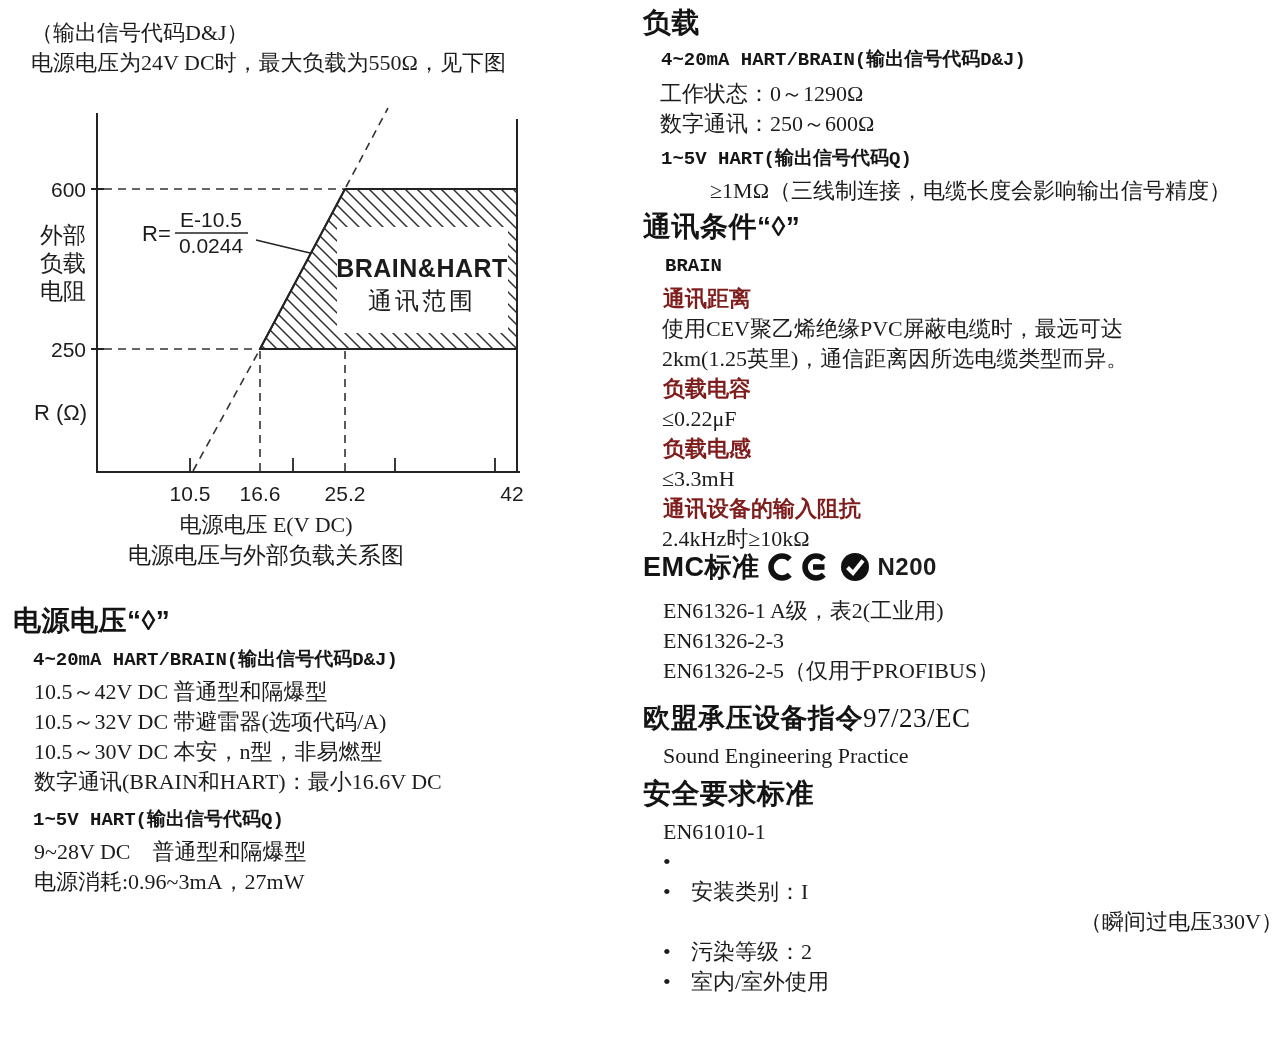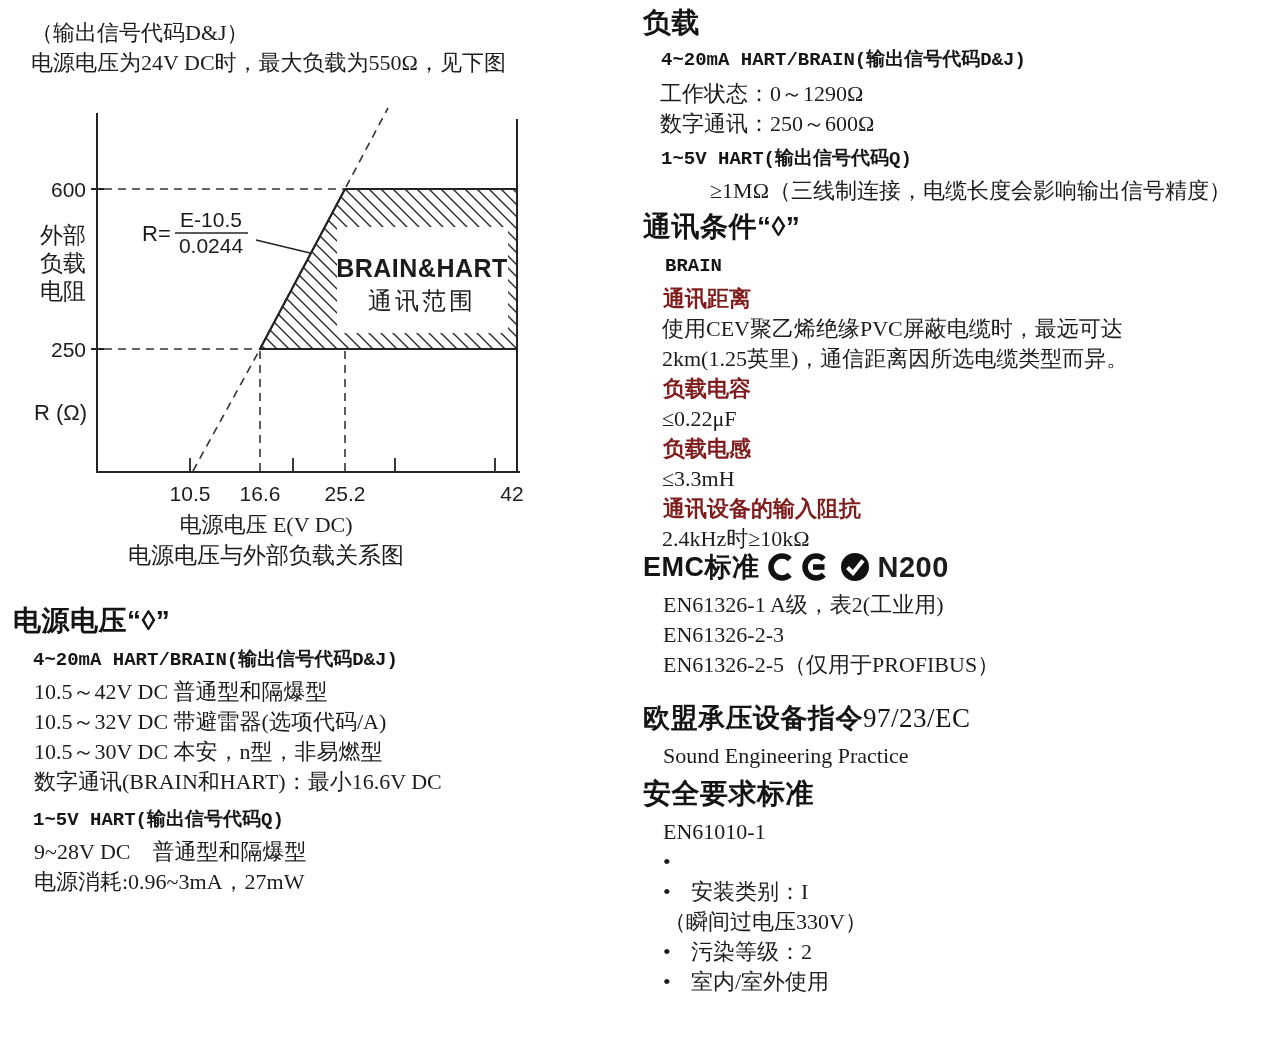--- a/index.html
+++ b/index.html
@@ -10,21 +10,21 @@
       color:#141414;letter-spacing:0.5px;margin:0;}
   .h1 .latin-serif{font-family:"Liberation Serif",serif;font-weight:400;}
   .tech{font-family:"Liberation Mono",monospace;font-weight:700;font-size:19px;line-height:26px;color:#161616;}
   .body-line{font-size:22px;line-height:30px;color:#1c1c1c;}
   .sublabel{font-family:"Liberation Sans",sans-serif;font-weight:700;font-size:22px;line-height:30px;color:#7f1d1d;}
   .indent1{margin-left:19px;}
   .indent2{margin-left:21px;}
   .bullet-row{display:flex;margin-left:20px;}
   .bullet-glyph{width:28px;font-size:22px;line-height:30px;}
   .emc-row{display:flex;align-items:center;gap:8px;}
-  .n200{font-family:"Liberation Sans",sans-serif;font-weight:700;font-size:29px;letter-spacing:0.5px;}
+  .n200{font-family:"Liberation Sans",sans-serif;font-weight:700;font-size:24px;letter-spacing:0.5px;}
   svg text{fill:#1c1c1c;}
   .sans-t{font-family:"Liberation Sans",sans-serif;}
   .serif-t{font-family:"Liberation Serif",serif;}
 </style>
 </head>
 <body>
 
 <div class="page">
 
   <div class="abs" style="left:12px;top:6px;width:615px;">
@@ -140,41 +140,41 @@
         <path d="M 55.8 8.2 A 11 11 0 1 0 55.8 23.8" fill="none" stroke="#111" stroke-width="5.6"></path>
         <line x1="45" y1="16" x2="56.5" y2="16" stroke="#111" stroke-width="5.6"></line>
       </svg>
 
       <svg width="30" height="30" viewBox="0 0 30 30">
         <circle cx="15" cy="15" r="14" fill="#111"></circle>
         <path d="M7.5 15.5 L13 21 L23 8.5" stroke="#fff" stroke-width="4" fill="none"></path>
       </svg>
       <span class="n200">N200</span>
     </div>
-    <div class="body-line" style="margin:6px 0 0 20px;">EN61326-1 A级，表2(工业用)</div>
+    <div class="body-line" style="margin:12px 0 0 20px;">EN61326-1 A级，表2(工业用)</div>
     <div class="body-line" style="margin-left:20px;">EN61326-2-3</div>
     <div class="body-line" style="margin-left:20px;">EN61326-2-5（仅用于PROFIBUS）</div>
   </div>
 
   <div class="abs" style="left:643px;top:701px;width:640px;">
     <h2 class="h1" style="font-size:27px;"><span>欧盟承压设备指令</span><span class="latin-serif">97/23/EC</span></h2>
     <div class="body-line" style="margin:6px 0 0 20px;">Sound Engineering Practice</div>
   </div>
 
   <div class="abs" style="left:643px;top:777px;width:640px;">
     <h2 class="h1">安全要求标准</h2>
     <div class="body-line" style="margin:6px 0 0 20px;">EN61010-1</div>
     <div class="bullet-row">
       <span class="bullet-glyph">•</span>
     </div>
     <div class="bullet-row">
       <span class="bullet-glyph">•</span>
       <span class="body-line">安装类别：I</span>
     </div>
-    <div class="body-line" style="margin-left:21px;">（瞬间过电压330V）</div>
+    <div class="body-line" style="margin-left:11px;text-align:right;">（瞬间过电压330V）</div>
     <div class="bullet-row">
       <span class="bullet-glyph">•</span>
       <span class="body-line">污染等级：2</span>
     </div>
     <div class="bullet-row">
       <span class="bullet-glyph">•</span>
       <span class="body-line">室内/室外使用</span>
     </div>
   </div>
 

